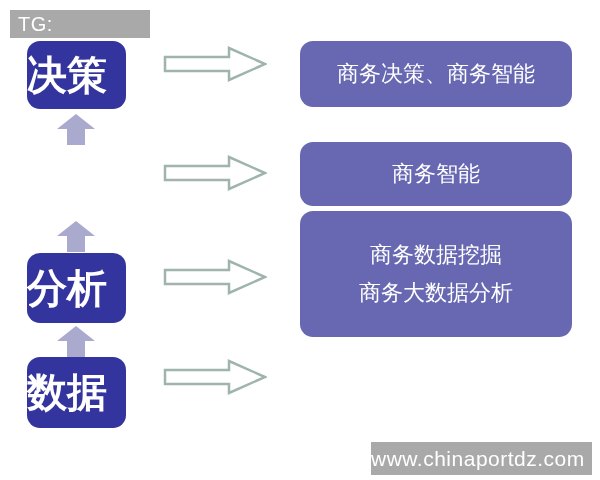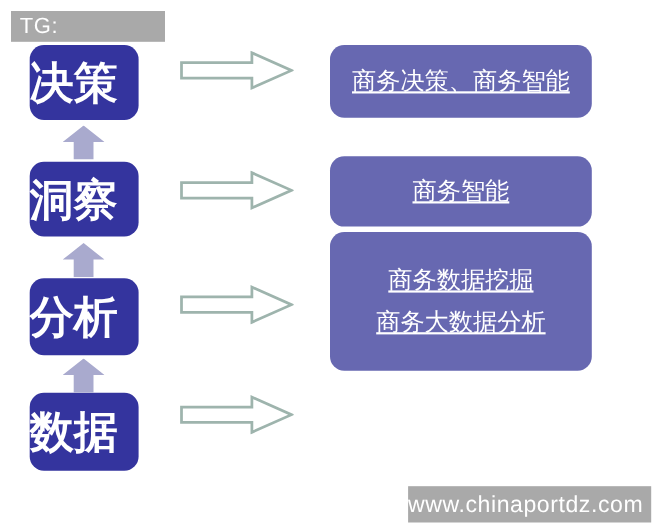--- a/index.html
+++ b/index.html
@@ -37,25 +37,25 @@
   .up-2{top:221px;}
   .up-3{top:326px;}
   
   .h-arrow{position:absolute;left:163px;width:104px;height:36px;}
   .h-1{top:46px;}
   .h-2{top:155px;}
   .h-3{top:259px;}
   .h-4{top:359px;}
   
   .desc-box{
-    position:absolute;left:300px;width:238px;
+    position:absolute;left:300px;width:272px;
     background:#6768b1;border-radius:13px;
     display:flex;flex-direction:column;align-items:center;justify-content:center;
     color:#ffffff;font-size:22px;line-height:38px;
-    text-align:center;box-sizing:border-box;text-decoration:underline;
+    text-align:center;box-sizing:border-box;
   }
   .desc-1{top:41px;height:66px;}
   .desc-2{top:142px;height:64px;}
   .desc-3{top:211px;height:126px;}
   .desc-4{top:343px;height:94px;padding-bottom:16px;}
   
   .watermark{
     position:absolute;left:354px;top:412px;width:220px;
     color:#ffffff;font-size:17px;font-weight:700;
     letter-spacing:0px;white-space:nowrap;
@@ -76,23 +76,20 @@
 </style>
 </head>
 <body>
 
 <div class="canvas">
 
   <div class="tg-badge">TG: MYYJJPP</div>
 
   <div class="stage-box stage-1">
     <span>决策</span>
-  </div>
-  <div class="stage-box stage-2">
-    <span>洞察</span>
   </div>
   <div class="stage-box stage-3">
     <span>分析</span>
   </div>
   <div class="stage-box stage-4">
     <span>数据</span>
   </div>
 
   <svg class="up-arrow up-1" viewBox="0 0 38 31" aria-hidden="true">
     <path d="M19 0 L38 15 L28 15 L28 31 L10 31 L10 15 L0 15 Z" fill="#a9aace"></path>

